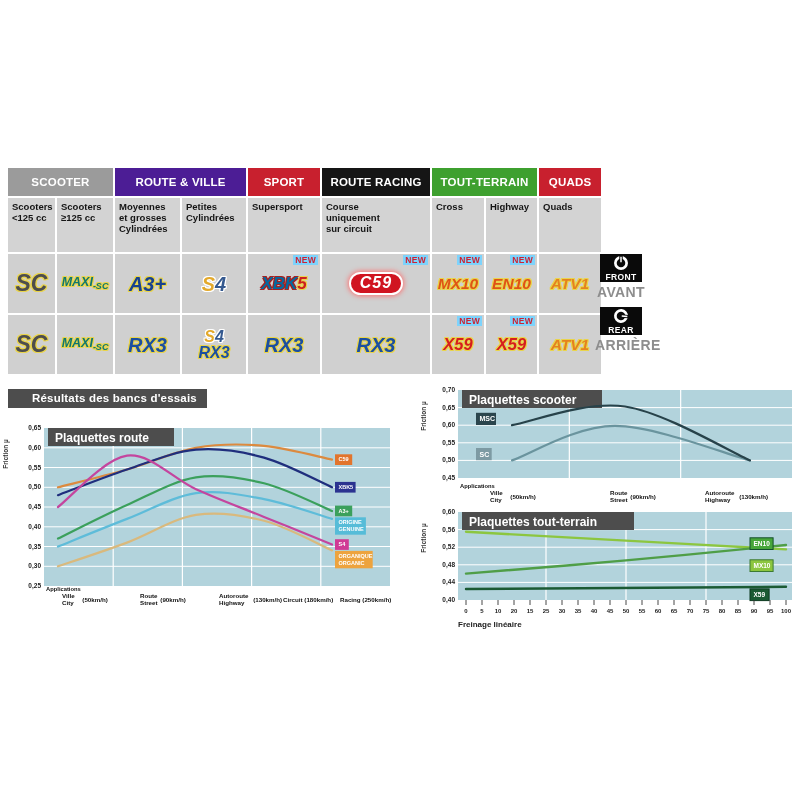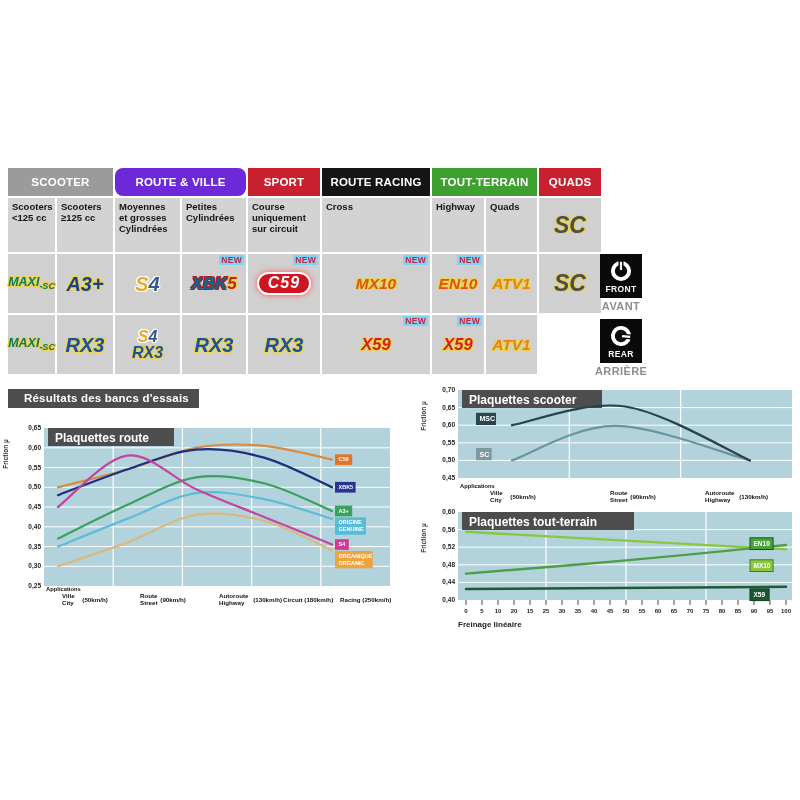--- a/index.html
+++ b/index.html
@@ -40,55 +40,56 @@
     padding:1px 9px 2px 9px;font-size:16px;box-shadow:0 0 5px 1px rgba(255,110,110,.95);letter-spacing:1px;}
   .logo-mx10,.logo-en10{color:#df5415;font-size:15.5px;}
   .logo-atv1{color:#e5821e;font-size:15.5px;}
   .logo-rx3{color:#1b4fa0;font-size:20px;}
   .logo-rx3s{color:#1b4fa0;font-size:16px;}
   .logo-x59{color:#d61e1e;font-size:16.5px;}
 
   
   #side-panel{position:absolute;left:595px;top:254px;width:52px;}
   .side-block{margin-bottom:7px;text-align:center;}
-  .side-badge{width:42px;height:44px;background:#0a0a0a;margin:0 auto;
+  .side-badge{width:42px;height:28px;background:#0a0a0a;margin:0 auto;
     display:flex;flex-direction:column;align-items:center;justify-content:center;}
   .side-badge span{color:#fff;font-weight:bold;font-size:8.5px;letter-spacing:.3px;}
-  .side-sub{color:#8d8d8d;font-weight:bold;font-size:11px;margin-top:2px;letter-spacing:.4px;}
+  .side-sub{color:#8d8d8d;font-weight:bold;font-size:14px;margin-top:2px;letter-spacing:.4px;}
 
   
   #section-title-bar{position:absolute;left:8px;top:389px;background:#4d4d4d;color:#fff;
-    font-weight:bold;font-size:11.5px;padding:3px 10px 4px 16px;letter-spacing:.2px;}
+    font-weight:bold;font-size:11.5px;padding:3px 10px 4px 24px;letter-spacing:.2px;}
 
   
   #chart-route{position:absolute;left:0px;top:414px;}
   #chart-scooter{position:absolute;left:420px;top:382px;}
   #chart-tt{position:absolute;left:420px;top:504px;}
 </style>
 </head>
 <body>
 
 <div id="stage">
 
   <div id="brake-table">
       <div class="cat-cell" style="background: rgb(155, 155, 155); grid-column: span 2;">SCOOTER</div>
-      <div class="cat-cell" style="background: #6d28d9; grid-column: span 2; border-radius: 8px;">ROUTE &amp; VILLE</div>
+      <div class="cat-cell" style="background: #4c1d95; grid-column: span 2;">ROUTE &amp; VILLE</div>
       <div class="cat-cell" style="background: rgb(200, 32, 46); grid-column: span 1;">SPORT</div>
       <div class="cat-cell" style="background: rgb(21, 21, 21); grid-column: span 1;">ROUTE RACING</div>
       <div class="cat-cell" style="background: rgb(62, 160, 47); grid-column: span 2;">TOUT-TERRAIN</div>
       <div class="cat-cell" style="background: rgb(200, 32, 46); grid-column: span 1;">QUADS</div>
       <div class="sub-cell">Scooters
 &lt;125 cc</div>
       <div class="sub-cell">Scooters
 ≥125 cc</div>
       <div class="sub-cell">Moyennes
 et grosses
 Cylindrées</div>
       <div class="sub-cell">Petites
 Cylindrées</div>
+      <div class="sub-cell">Supersport</div>
       <div class="sub-cell">Course
 uniquement
 sur circuit</div>
       <div class="sub-cell">Cross</div>
       <div class="sub-cell">Highway</div>
       <div class="sub-cell">Quads</div>
       <div class="prod-cell">
         <span class="logo logo-sc ol-y">SC</span>
       </div>
       <div class="prod-cell">

